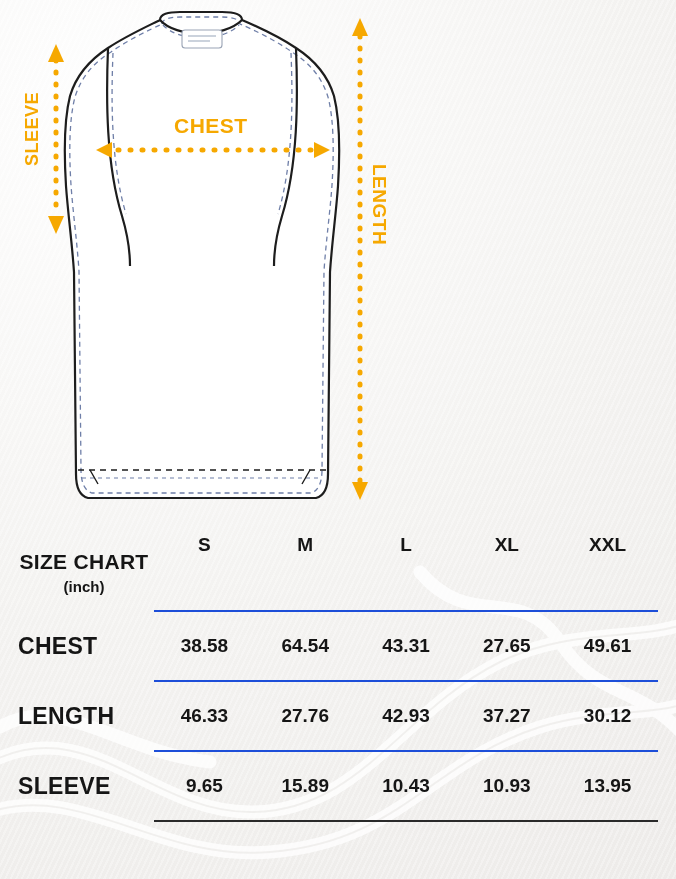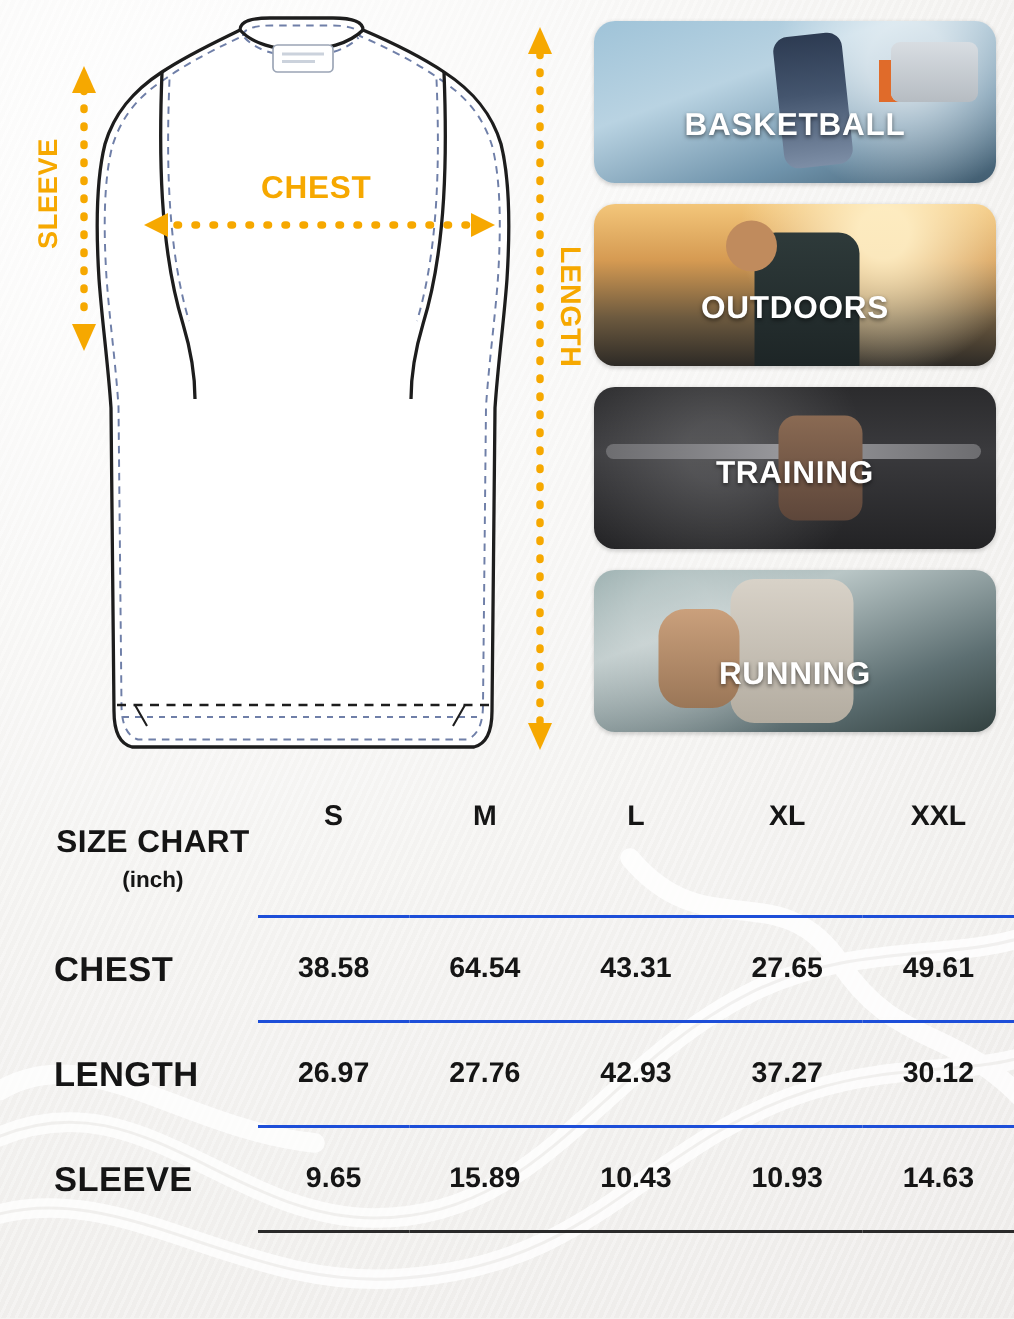--- a/index.html
+++ b/index.html
@@ -147,21 +147,21 @@
   }
   .running::after{
     content:"";position:absolute;left:16%;top:24%;width:54px;height:66px;border-radius:18px;
     background:linear-gradient(180deg,#caa07c 0%,#9a7657 100%);
   }
 
   
   .chart {
     position: absolute;
     left: 0; top: 512px;
-    width: 552px; height: 367px; padding-left: 18px;
+    width: 552px; height: 367px;
   }
   .laces { position:absolute; inset:0; pointer-events:none; }
 
   table.size {
     position: relative;
     width: 644px;
     margin: 22px 0 0 14px;
     border-collapse: collapse;
     z-index: 3;
   }
@@ -256,43 +256,20 @@
       </g>
       <path d="M46 40 L38 58 L54 58 Z" fill="#F6A800"></path>
       <path d="M46 230 L38 212 L54 212 Z" fill="#F6A800"></path>
     </svg>
 
     <div class="dimtext dim-chest">CHEST</div>
     <div class="dimtext dim-length">LENGTH</div>
     <div class="dimtext dim-sleeve">SLEEVE</div>
   </div>
 
-  <div class="cards">
-
-    <div class="card">
-      <div class="ph basketball"></div>
-      <div class="label">BASKETBALL</div>
-    </div>
-
-    <div class="card">
-      <div class="ph outdoors"></div>
-      <div class="label">OUTDOORS</div>
-    </div>
-
-    <div class="card">
-      <div class="ph training"></div>
-      <div class="label mid">TRAINING</div>
-    </div>
-
-    <div class="card">
-      <div class="ph running"></div>
-      <div class="label">RUNNING</div>
-    </div>
-
-  </div>
 </div>
 
 <div class="chart">
 
   <svg class="laces" width="676" height="367" viewBox="0 0 676 367">
     <g fill="none" stroke="#ffffff" stroke-width="13" stroke-linecap="round" opacity="0.82">
       <path d="M-10 250 C 90 200, 150 300, 250 300 C 360 300, 400 200, 500 150 C 570 115, 640 130, 690 110"></path>
       <path d="M-10 300 C 80 270, 160 350, 270 340 C 400 330, 430 250, 540 215 C 600 196, 650 205, 690 190"></path>
       <path d="M420 60 C 470 120, 520 70, 560 130 C 600 190, 640 170, 690 230"></path>
       <path d="M0 215 C 60 180, 120 240, 210 250"></path>
@@ -321,29 +298,29 @@
       <tr>
         <td class="rowlabel">CHEST</td>
         <td>38.58</td>
         <td>64.54</td>
         <td>43.31</td>
         <td>27.65</td>
         <td>49.61</td>
       </tr>
       <tr>
         <td class="rowlabel">LENGTH</td>
-        <td>26.97</td>
+        <td>46.33</td>
         <td>27.76</td>
         <td>42.93</td>
         <td>37.27</td>
         <td>30.12</td>
       </tr>
       <tr>
         <td class="rowlabel">SLEEVE</td>
         <td>9.65</td>
         <td>15.89</td>
         <td>10.43</td>
         <td>10.93</td>
-        <td>14.63</td>
+        <td>13.95</td>
       </tr>
     </tbody>
   </table>
 </div>
 
 </body></html>

